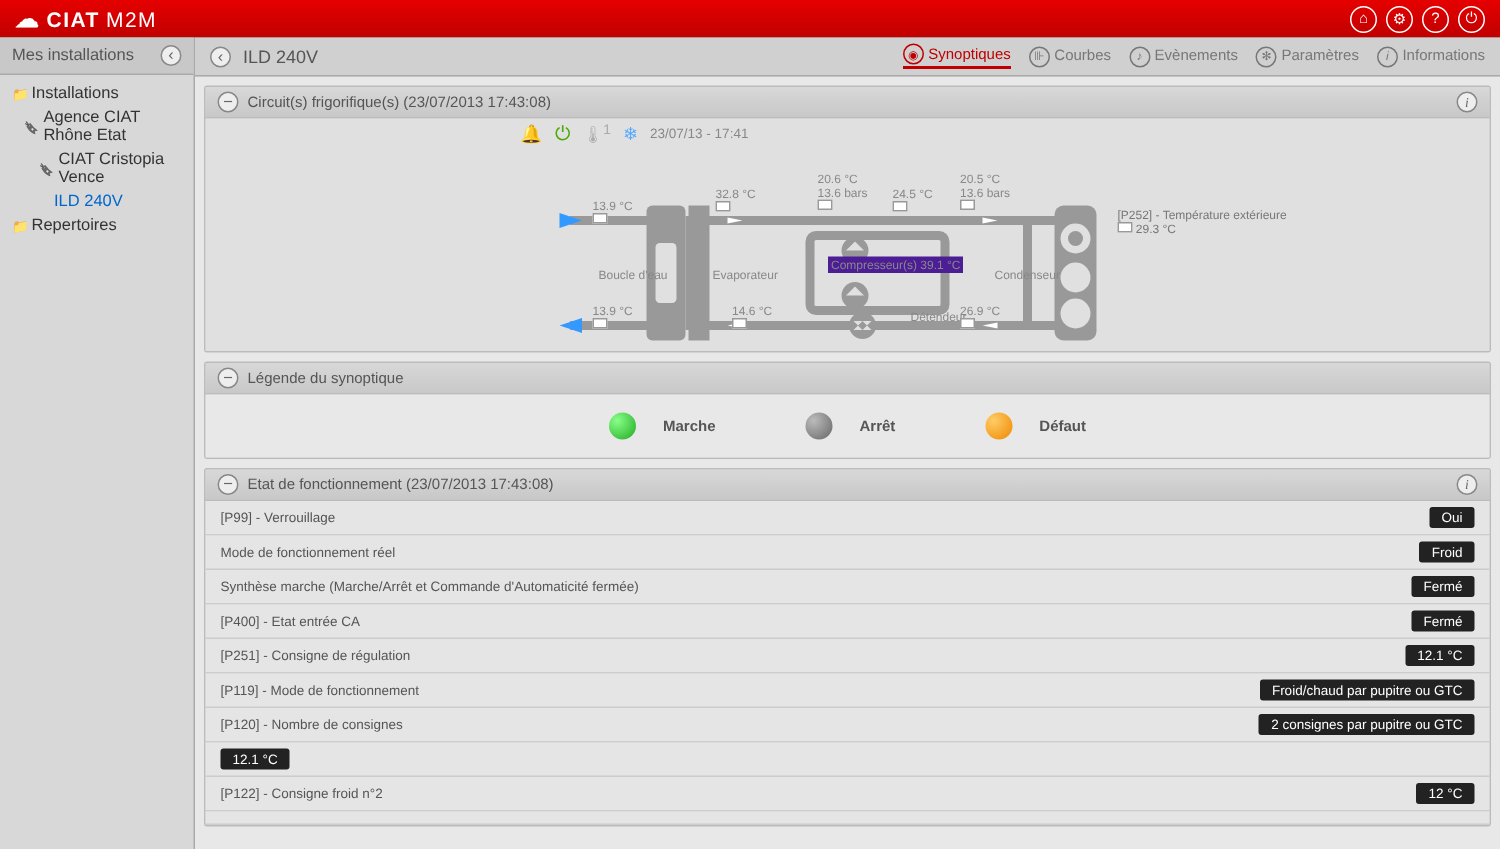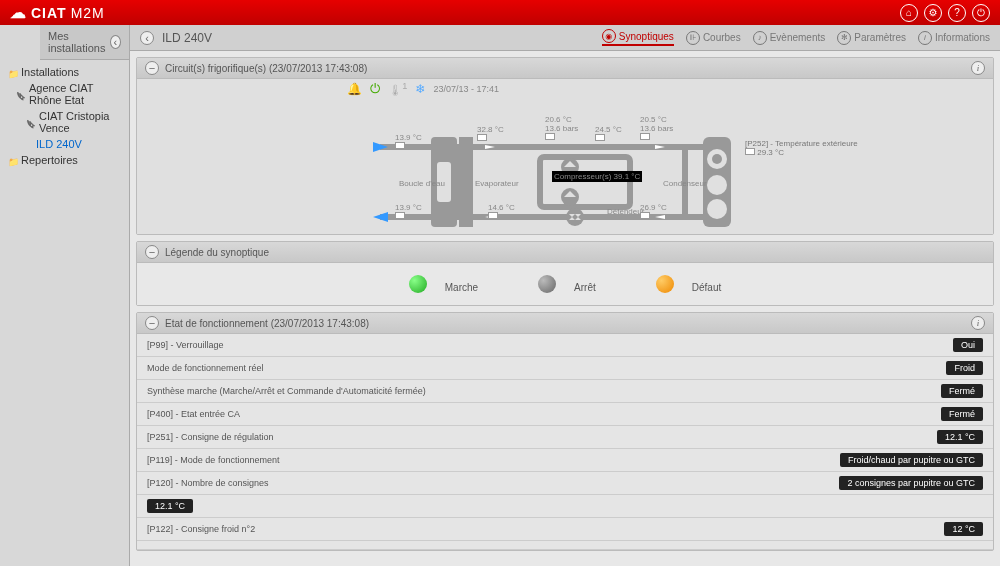--- a/index.html
+++ b/index.html
@@ -8,21 +8,21 @@
   .topbar { height: 25px; background: linear-gradient(#e60000, #c00000); display: flex; align-items: center; padding: 0 10px; color: white; }
   .logo { font-weight: bold; font-size: 14px; letter-spacing: 1px; display: flex; align-items: center; gap: 4px; }
   .logo-cloud { font-size: 16px; }
   .logo-thin { font-weight: 300; }
   .topbar-icons { margin-left: auto; display: flex; gap: 6px; }
   .topbar-icon { width: 18px; height: 18px; border: 1.5px solid white; border-radius: 50%; display: flex; align-items: center; justify-content: center; font-size: 10px; cursor: pointer; }
   
   .main { display: flex; height: 541px; }
   
   .sidebar { width: 130px; background: #d8d8d8; border-right: 1px solid #aaa; display: flex; flex-direction: column; }
-  .sidebar-header { background: #c8c8c8; padding: 5px 8px; display: flex; align-items: center; justify-content: space-between; border-bottom: 1px solid #aaa; color: #555; font-size: 11px; margin-left: 40px; }
+  .sidebar-header { background: #c8c8c8; padding: 5px 8px; display: flex; align-items: center; justify-content: space-between; border-bottom: 1px solid #aaa; color: #555; font-size: 11px; }
   .tree { padding: 4px; flex: 1; font-size: 11px; color: #333; }
   .tree-item { padding: 2px 0 2px 4px; display: flex; align-items: center; gap: 3px; cursor: pointer; }
   .tree-item.l1 { padding-left: 12px; }
   .tree-item.l2 { padding-left: 22px; }
   .tree-item.l3 { padding-left: 32px; color: #0066cc; }
   .folder-icon, .tag-icon { width: 10px; height: 10px; display: inline-block; }
   .folder-icon::before { content: "📁"; font-size: 9px; }
   .tag-icon::before { content: "🔖"; font-size: 8px; filter: grayscale(1); }
   
   .content { flex: 1; background: #e8e8e8; display: flex; flex-direction: column; overflow: hidden; }
@@ -41,21 +41,21 @@
   .panel-body { padding: 8px; background: #e0e0e0; }
   
   .synoptic-body { background: #e0e0e0; position: relative; height: 155px; }
   .syn-topbar { position: absolute; top: 2px; left: 210px; display: flex; gap: 8px; align-items: center; color: #888; font-size: 9px; }
   .syn-topbar .bell { font-size: 12px; color: #999; }
   .syn-topbar .power { color: #4a0; font-size: 13px; }
   .syn-topbar .therm { color: #aaa; font-size: 11px; }
   .syn-topbar .snow { color: #5af; font-size: 12px; }
   
   .legend-body { display: flex; justify-content: center; gap: 60px; padding: 12px; background: #e8e8e8; }
-  .legend-item { display: flex; align-items: flex-end; gap: 18px; font-size: 10px; color: #555; }
+  .legend-item { display: flex; align-items: center; gap: 18px; font-size: 10px; color: #555; font-weight: bold; }
   .legend-dot { width: 18px; height: 18px; border-radius: 50%; }
   .dot-green { background: radial-gradient(circle at 30% 30%, #8f8, #2a2); }
   .dot-grey { background: radial-gradient(circle at 30% 30%, #bbb, #666); }
   .dot-orange { background: radial-gradient(circle at 30% 30%, #fc6, #e80); }
   
   .state-rows { padding: 0; }
   .state-row { display: flex; align-items: center; padding: 4px 10px; border-bottom: 1px solid #ccc; background: #e5e5e5; font-size: 9px; color: #555; }
   .state-label { flex: 1; }
   .state-value { background: #222; color: white; padding: 2px 8px; border-radius: 2px; font-size: 9px; min-width: 30px; text-align: center; }
   
@@ -208,21 +208,21 @@
             </svg>
 
             <div class="dlabel" style="top:26px; left:250px;"><span>13.9 °C</span><br><span class="sensor-box"></span></div>
             <div class="dlabel" style="top:96px; left:250px;"><span>13.9 °C</span><br><span class="sensor-box"></span></div>
             <div class="dlabel" style="top:72px; left:254px;">Boucle d'eau</div>
             <div class="dlabel" style="top:72px; left:330px;">Evaporateur</div>
             <div class="dlabel" style="top:18px; left:332px;"><span>32.8 °C</span><br><span class="sensor-box"></span></div>
             <div class="dlabel" style="top:8px; left:400px;"><span>20.6 °C</span><br><span>13.6 bars</span><br><span class="sensor-box"></span></div>
             <div class="dlabel" style="top:18px; left:450px;"><span>24.5 °C</span><br><span class="sensor-box"></span></div>
             <div class="dlabel" style="top:8px; left:495px;"><span>20.5 °C</span><br><span>13.6 bars</span><br><span class="sensor-box"></span></div>
-            <div class="dlabel" style="top:64px; left:407px; background:#000000; padding:1px 2px;"><span>Compresseur(s)</span> <span>39.1 °C</span></div>
+            <div class="dlabel" style="top:64px; left:407px; background:#4c1d95; padding:1px 2px;"><span>Compresseur(s)</span> <span>39.1 °C</span></div>
             <div class="dlabel" style="top:96px; left:343px;"><span>14.6 °C</span><br><span class="sensor-box"></span></div>
             <div class="dlabel" style="top:100px; left:443px;padding-left:19px;">Détendeur</div>
             <div class="dlabel" style="top:96px; left:495px;"><span>26.9 °C</span><br><span class="sensor-box"></span></div>
             <div class="dlabel" style="top:72px; left:518px;">Condenseur</div>
             <div class="dbox" style="top:32px; left:600px;">
               <div>[P252] - Température extérieure</div>
               <div><span class="sensor-box"></span> <span>29.3 °C</span></div>
             </div>
           </div>
         </div>

